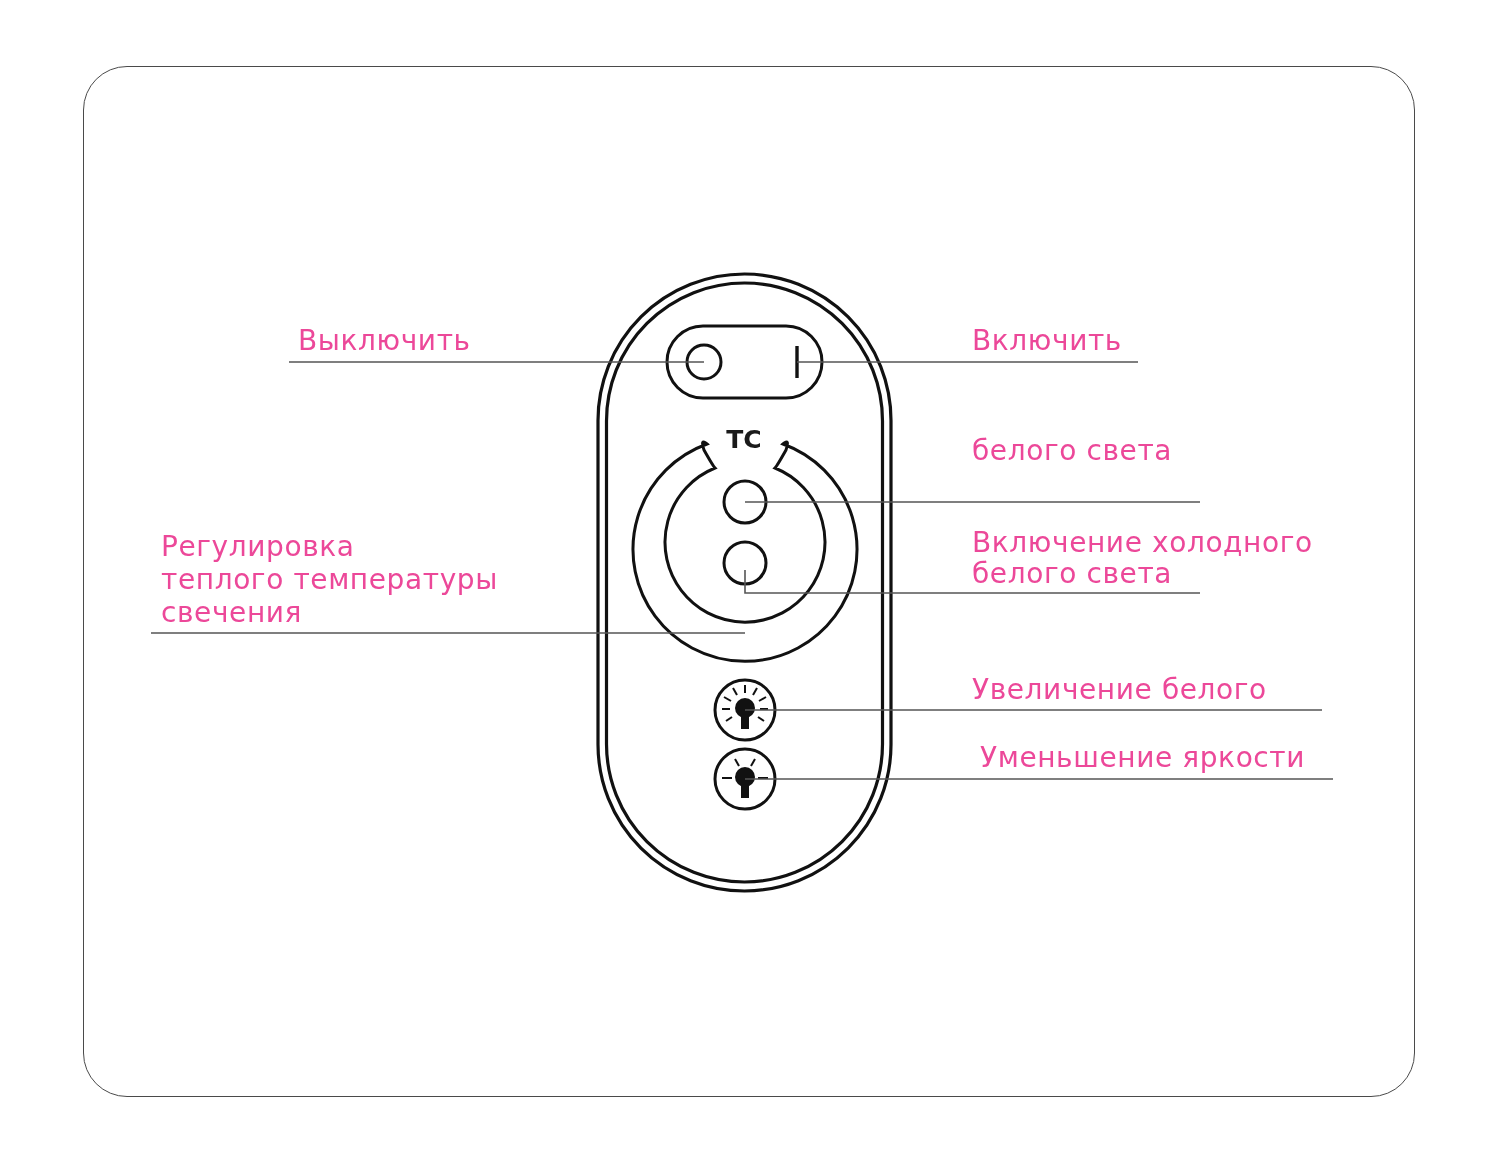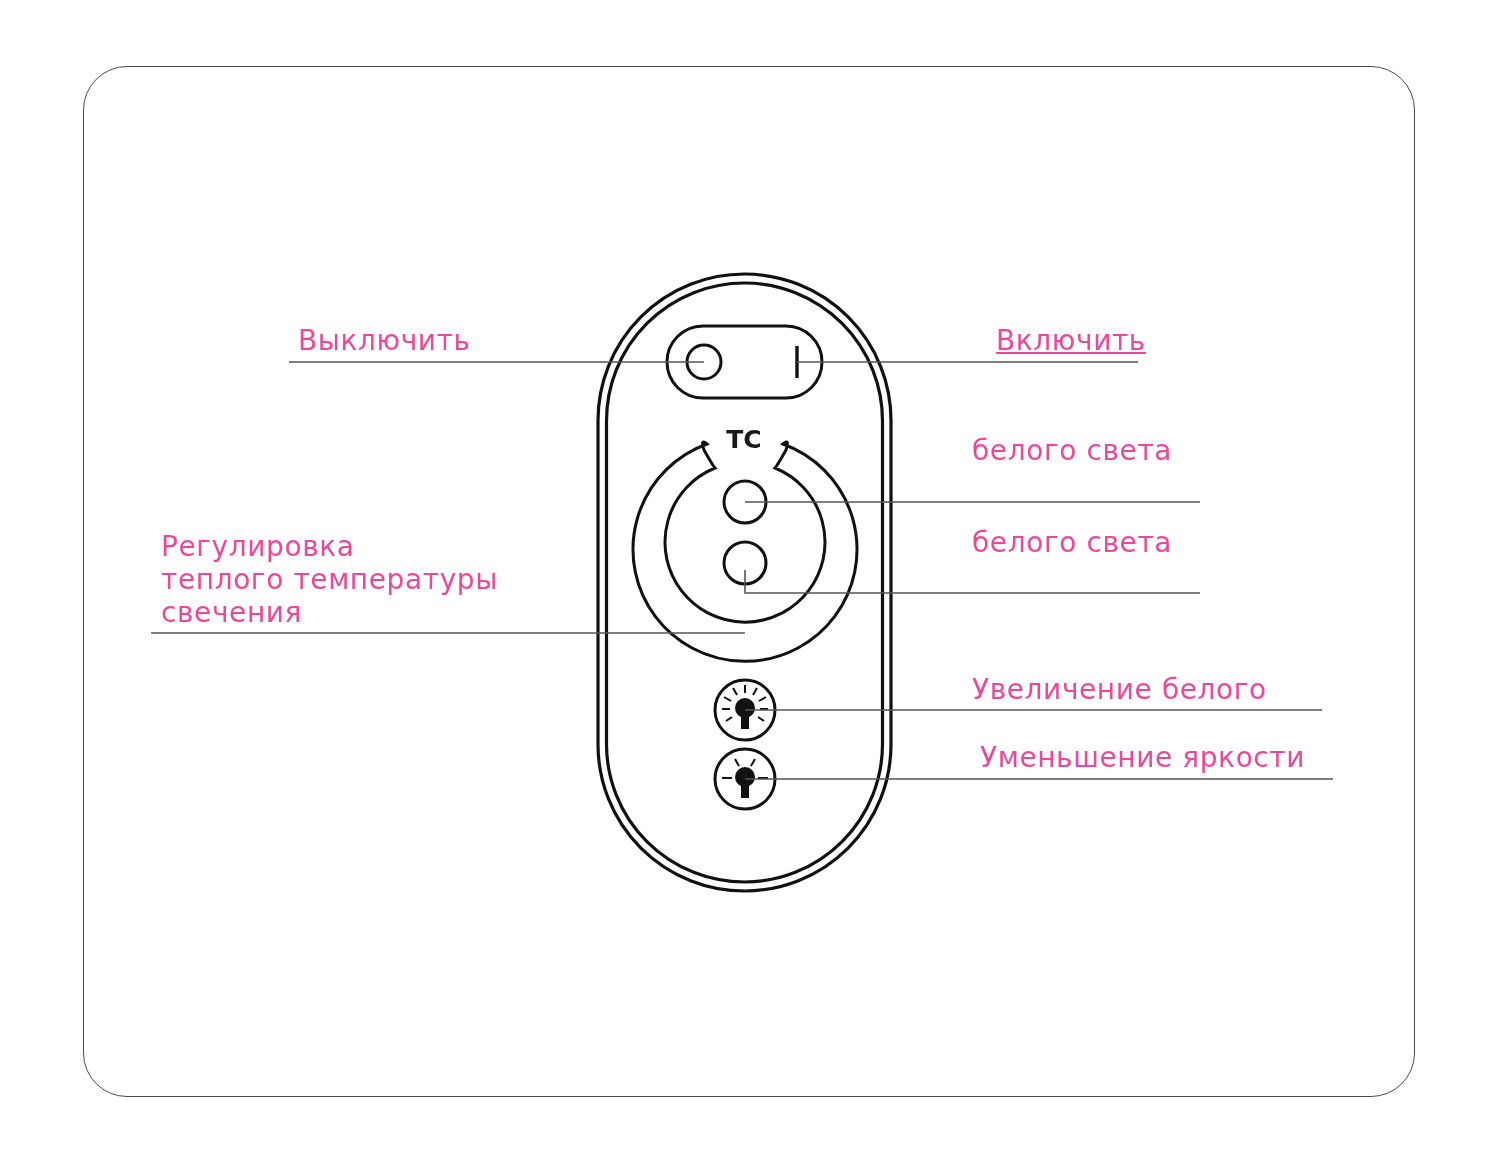--- a/index.html
+++ b/index.html
@@ -82,29 +82,30 @@
     <line x1="151" y1="633" x2="745" y2="633"></line>
     <line x1="745" y1="710" x2="1322" y2="710"></line>
     <line x1="745" y1="779" x2="1333" y2="779"></line>
   </g>
 </svg>
 
 <div class="label" style="left:298px; top:325px;">
   <span>Выключить</span>
 </div>
 
-<div class="label" style="left:996px; top:325px;text-decoration:underline;">
+<div class="label" style="left:972px; top:325px;">
   <span>Включить</span>
 </div>
 
 <div class="label" style="left:972px; top:435px;">
   <span>белого света</span>
 </div>
 
 <div class="label" style="left:972px; top:527px;">
+  <span>Включение холодного</span>
   <span>белого света</span>
 </div>
 
 <div class="label" style="left:161px; top:530px; line-height:33px;">
   <span>Регулировка</span>
   <span>теплого температуры</span>
   <span>свечения</span>
 </div>
 
 <div class="label" style="left:972px; top:674px;">

